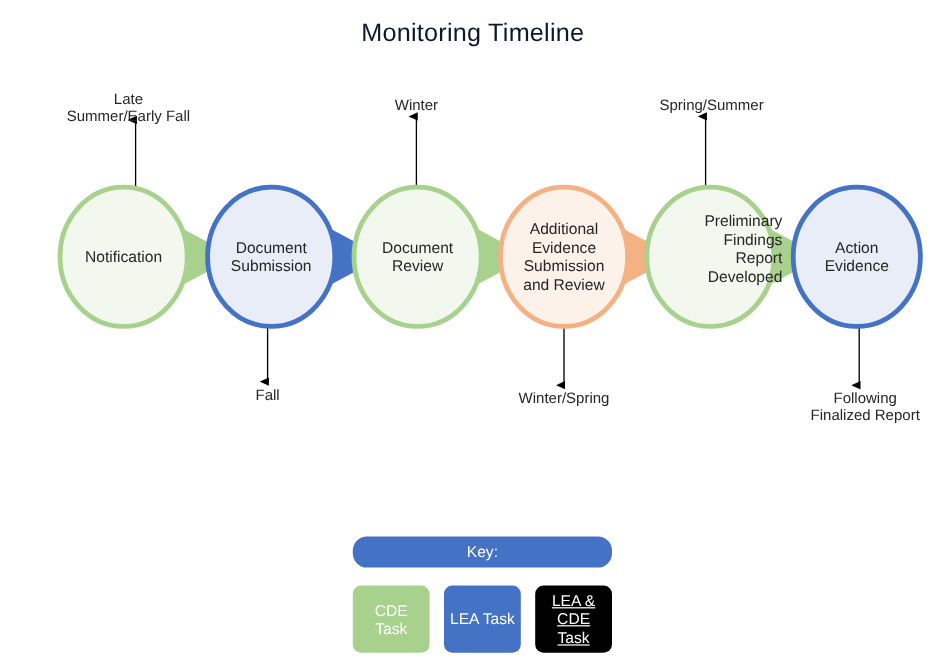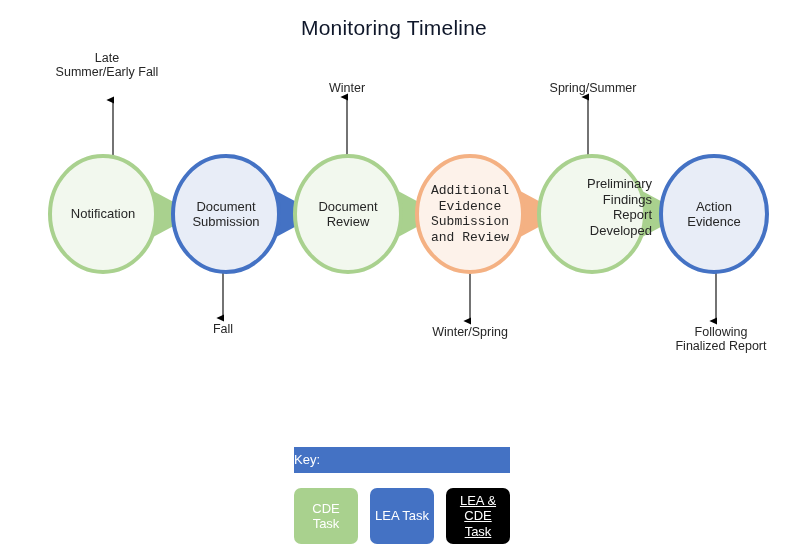--- a/index.html
+++ b/index.html
@@ -64,22 +64,24 @@
   
   #key-block {
     position: absolute;
     left: 294px;
     top: 447px;
     width: 216px;
   }
   #key-header {
     height: 26px;
     line-height: 26px;
+    text-align: center;
     color: #ffffff;
     font-size: 13px;
+    border-radius: 12px;
   }
   #key-swatches {
     margin-top: 15px;
     display: flex;
     gap: 12px;
     justify-content: space-between;
   }
   .key-swatch {
     border-radius: 7px;
     width: 64px;
@@ -132,33 +134,33 @@
         <ellipse cx="592" cy="214" rx="53" ry="58" fill="#F2F8EE" stroke="#A9D18E" stroke-width="4"></ellipse>
         <ellipse cx="714" cy="214" rx="53" ry="58" fill="#E8EDF7" stroke="#4472C4" stroke-width="4"></ellipse>
       </g>
   </svg>
   <div id="node-labels">
       <div class="node-label" style="left: 43px; width: 120px; top: 206px;">Notification</div>
       <div class="node-label" style="left: 166px; width: 120px; top: 198.5px;">Document
 Submission</div>
       <div class="node-label" style="left: 288px; width: 120px; top: 198.5px;">Document
 Review</div>
-      <div class="node-label" style="left: 410px; width: 120px; top: 183px; font-family: Liberation Mono, monospace;">Additional
+      <div class="node-label" style="left: 410px; width: 120px; top: 183px;">Additional
 Evidence
 Submission
 and Review</div>
       <div class="node-label" style="left: 532px; width: 120px; top: 176px; text-align: right;">Preliminary
 Findings
 Report
 Developed</div>
       <div class="node-label" style="left: 654px; width: 120px; top: 198.5px;">Action
 Evidence</div>
     </div>
   <div id="callout-labels">
-      <div class="stage-label" style="left: 52px; top: 51px; width: 110px;">Late
+      <div class="stage-label" style="left: 52px; top: 76px; width: 110px;">Late
 Summer/Early  Fall</div>
       <div class="stage-label" style="left: 187px; top: 322px; width: 72px;">Fall</div>
       <div class="stage-label" style="left: 311px; top: 81px; width: 72px;">Winter</div>
       <div class="stage-label" style="left: 424px; top: 325px; width: 92px;">Winter/Spring</div>
       <div class="stage-label" style="left: 541px; top: 81px; width: 104px;">Spring/Summer</div>
       <div class="stage-label" style="left: 666px; top: 325px; width: 110px;">Following
 Finalized Report</div>
     </div>
 </div>
 

